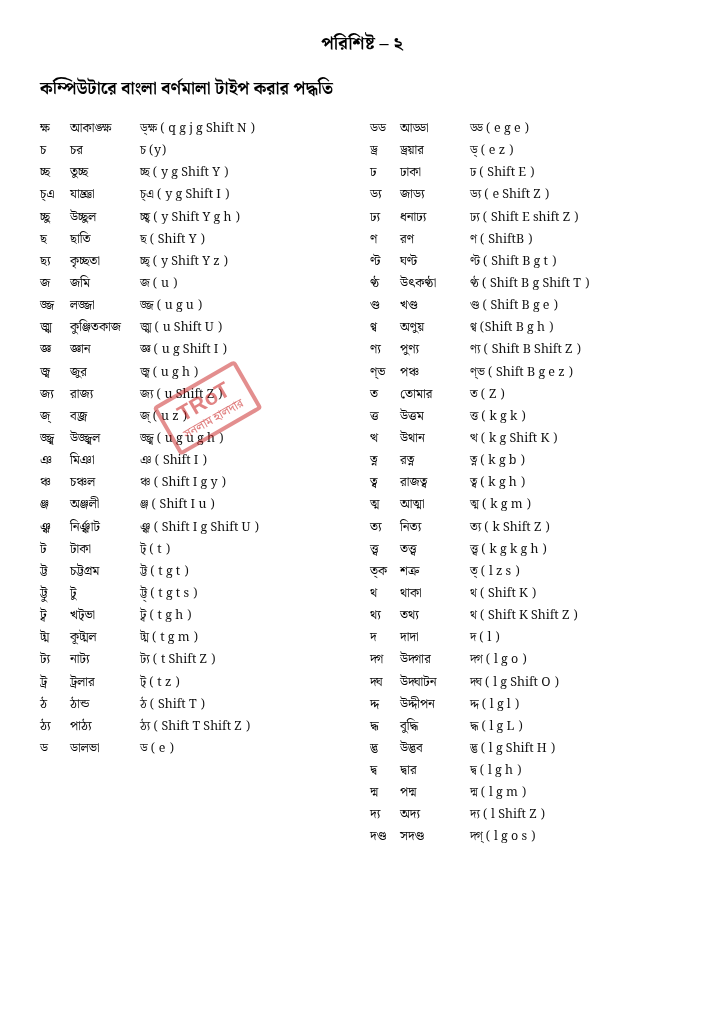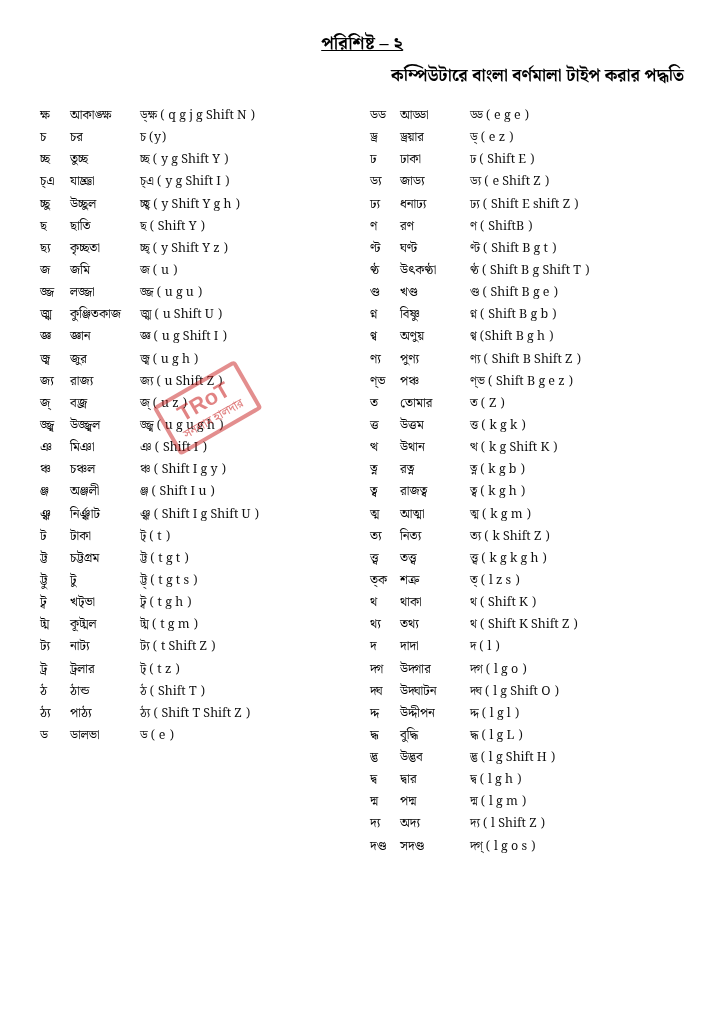--- a/index.html
+++ b/index.html
@@ -8,26 +8,25 @@
       font-family: 'SolaimanLipi', 'Kalpurush', 'Noto Serif Bengali', serif;
       width: 724px;
       min-height: 1024px;
       padding: 30px 40px;
       position: relative;
     }
     h1 {
       text-align: center;
       font-size: 18px;
       font-weight: bold;
-      margin-bottom: 4px;
+      margin-bottom: 17px;
       line-height: 1.6;
-      text-decoration: underline;
     }
     h2 {
-      text-align: right;
+      text-align: left;
       font-size: 17px;
       font-weight: bold;
       margin-bottom: 16px;
       line-height: 1.6;
     }
     .table-container {
       display: flex;
       gap: 16px;
       width: 100%;
     }
@@ -277,25 +276,20 @@
       <span class="cell-char">ণ্ঠ</span>
       <span class="cell-word">উৎকণ্ঠা</span>
       <span class="cell-code">ণ্ঠ ( Shift B g Shift T )</span>
     </div>
       <div class="row">
       <span class="cell-char">ণ্ড</span>
       <span class="cell-word">খণ্ড</span>
       <span class="cell-code">ণ্ড ( Shift B g e )</span>
     </div>
       <div class="row">
-      <span class="cell-char">ণ্ন</span>
-      <span class="cell-word">বিষ্ণু</span>
-      <span class="cell-code">ণ্ন ( Shift B g b )</span>
-    </div>
-      <div class="row">
       <span class="cell-char">ণ্ব</span>
       <span class="cell-word">অণুয়</span>
       <span class="cell-code">ণ্ব (Shift B g h )</span>
     </div>
       <div class="row">
       <span class="cell-char">ণ্য</span>
       <span class="cell-word">পুণ্য</span>
       <span class="cell-code">ণ্য  ( Shift B Shift Z )</span>
     </div>
       <div class="row">

